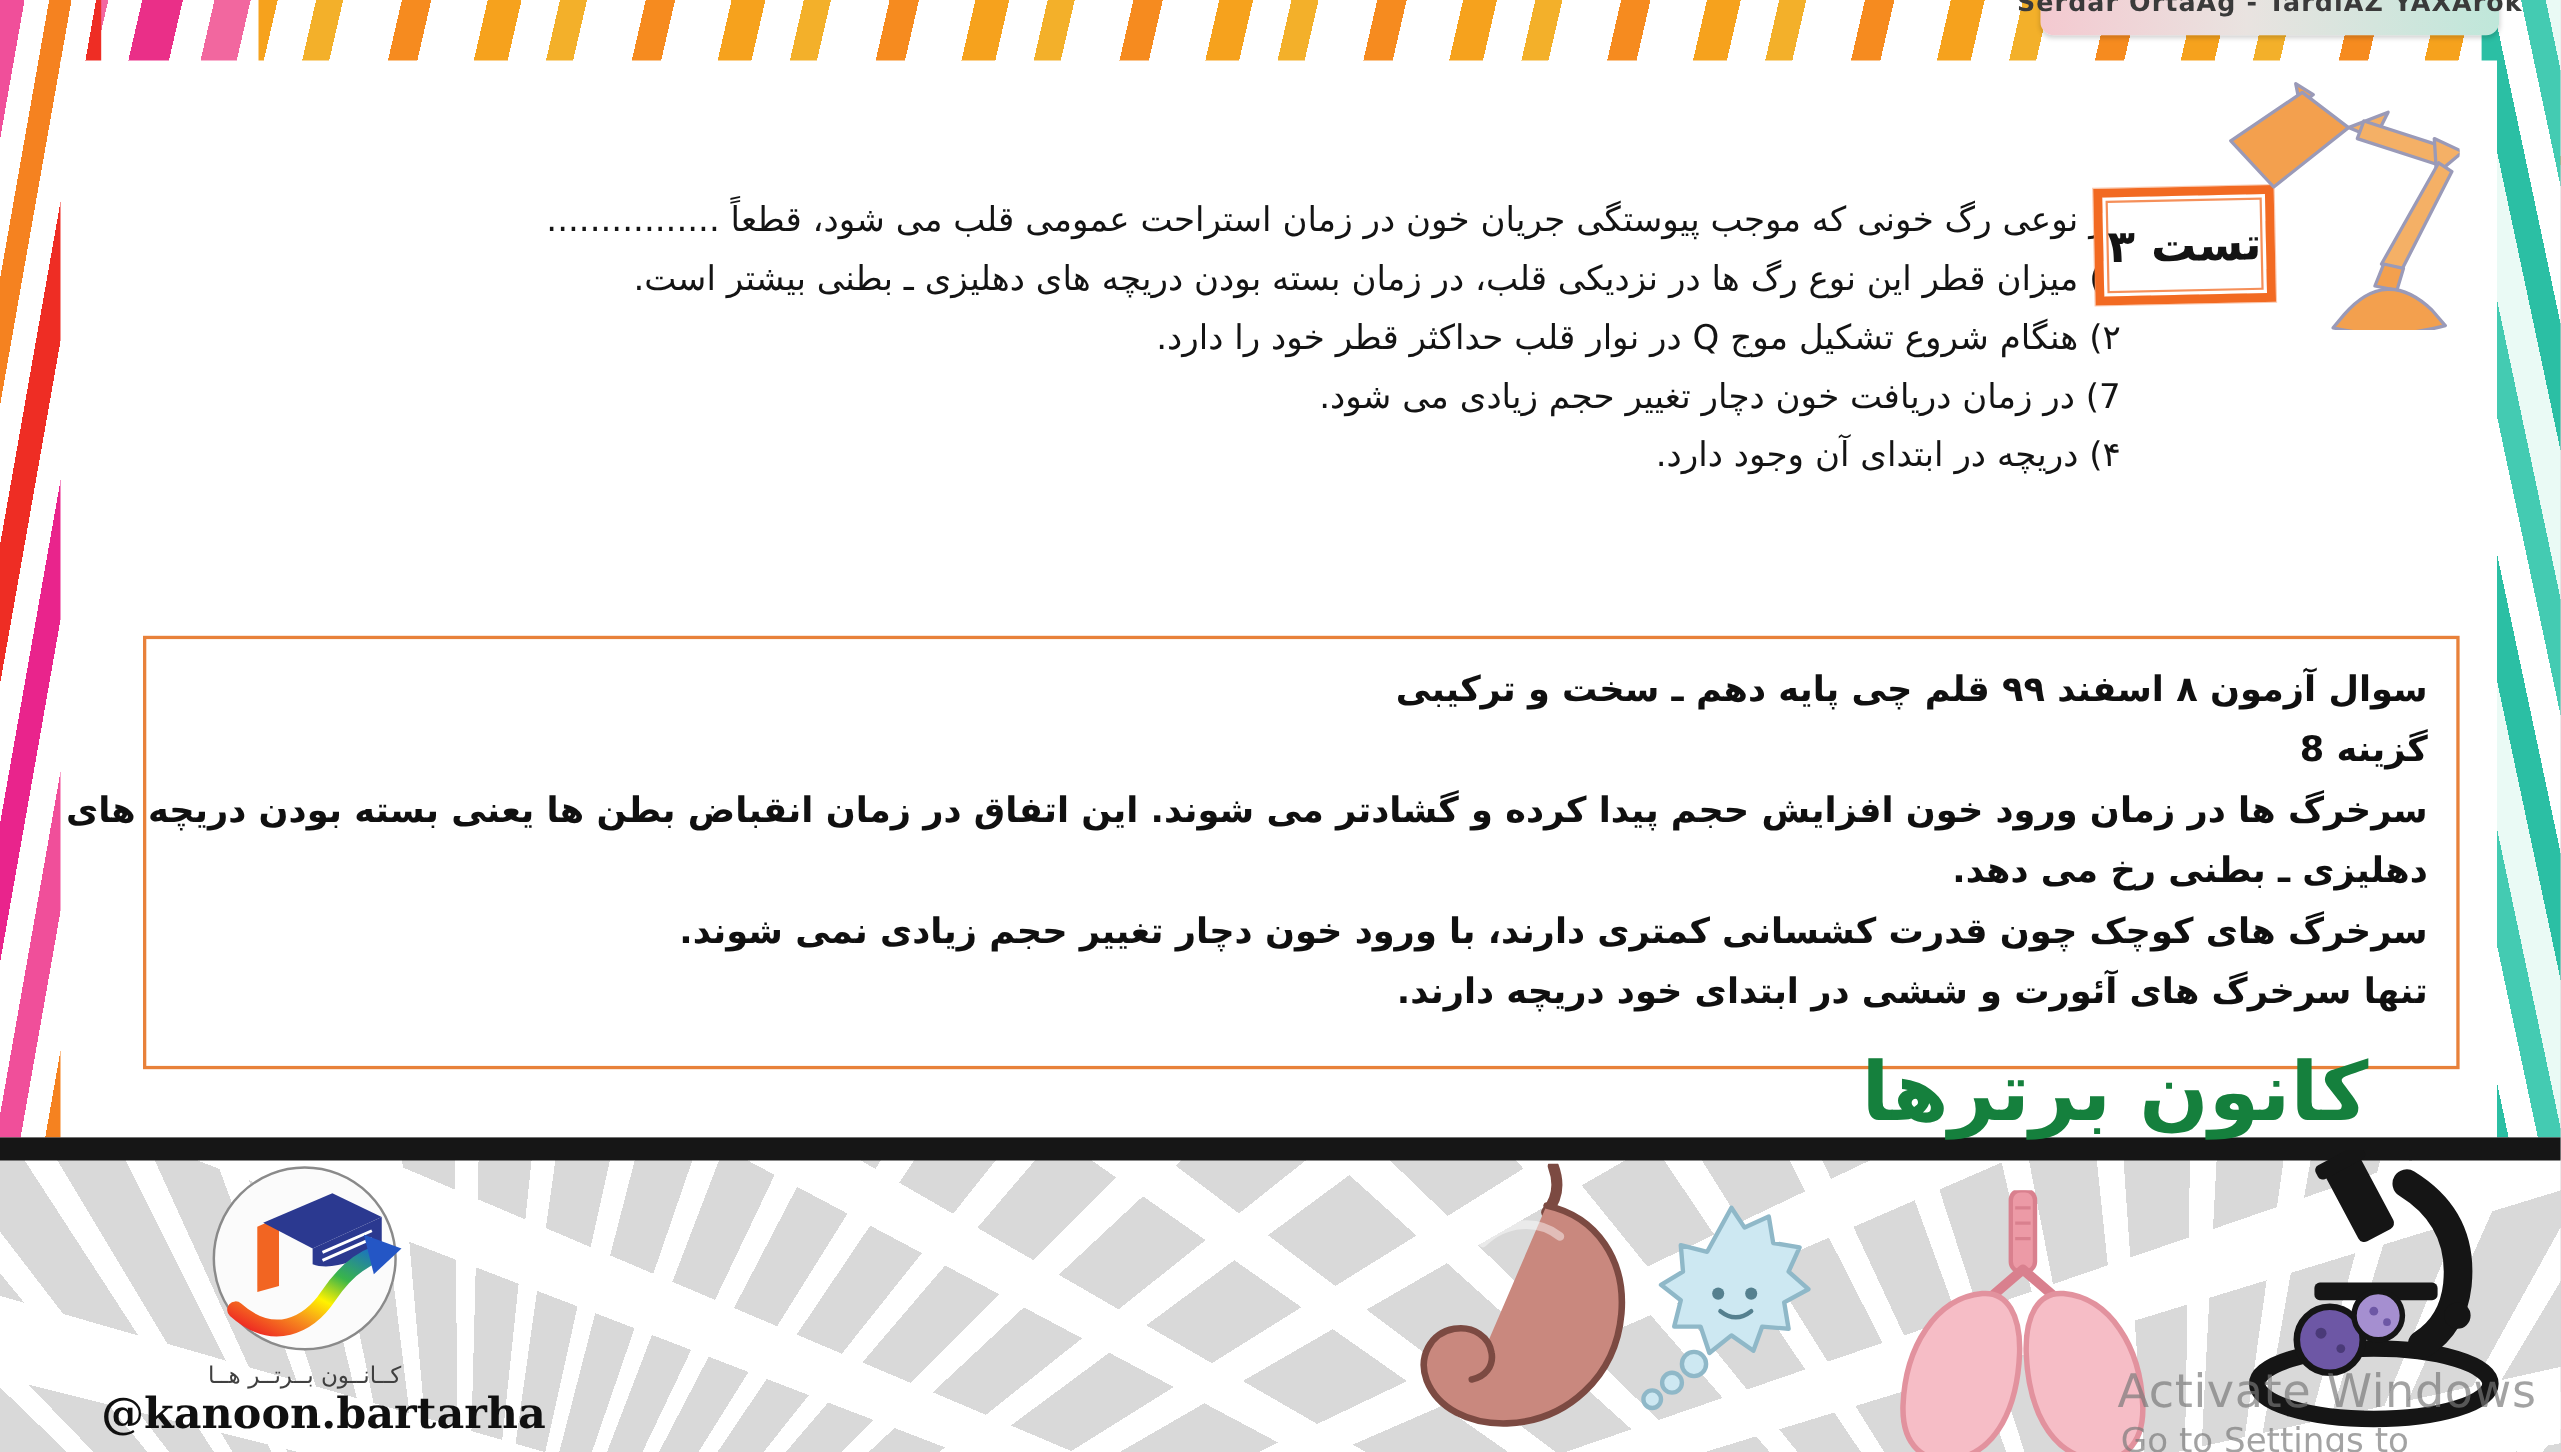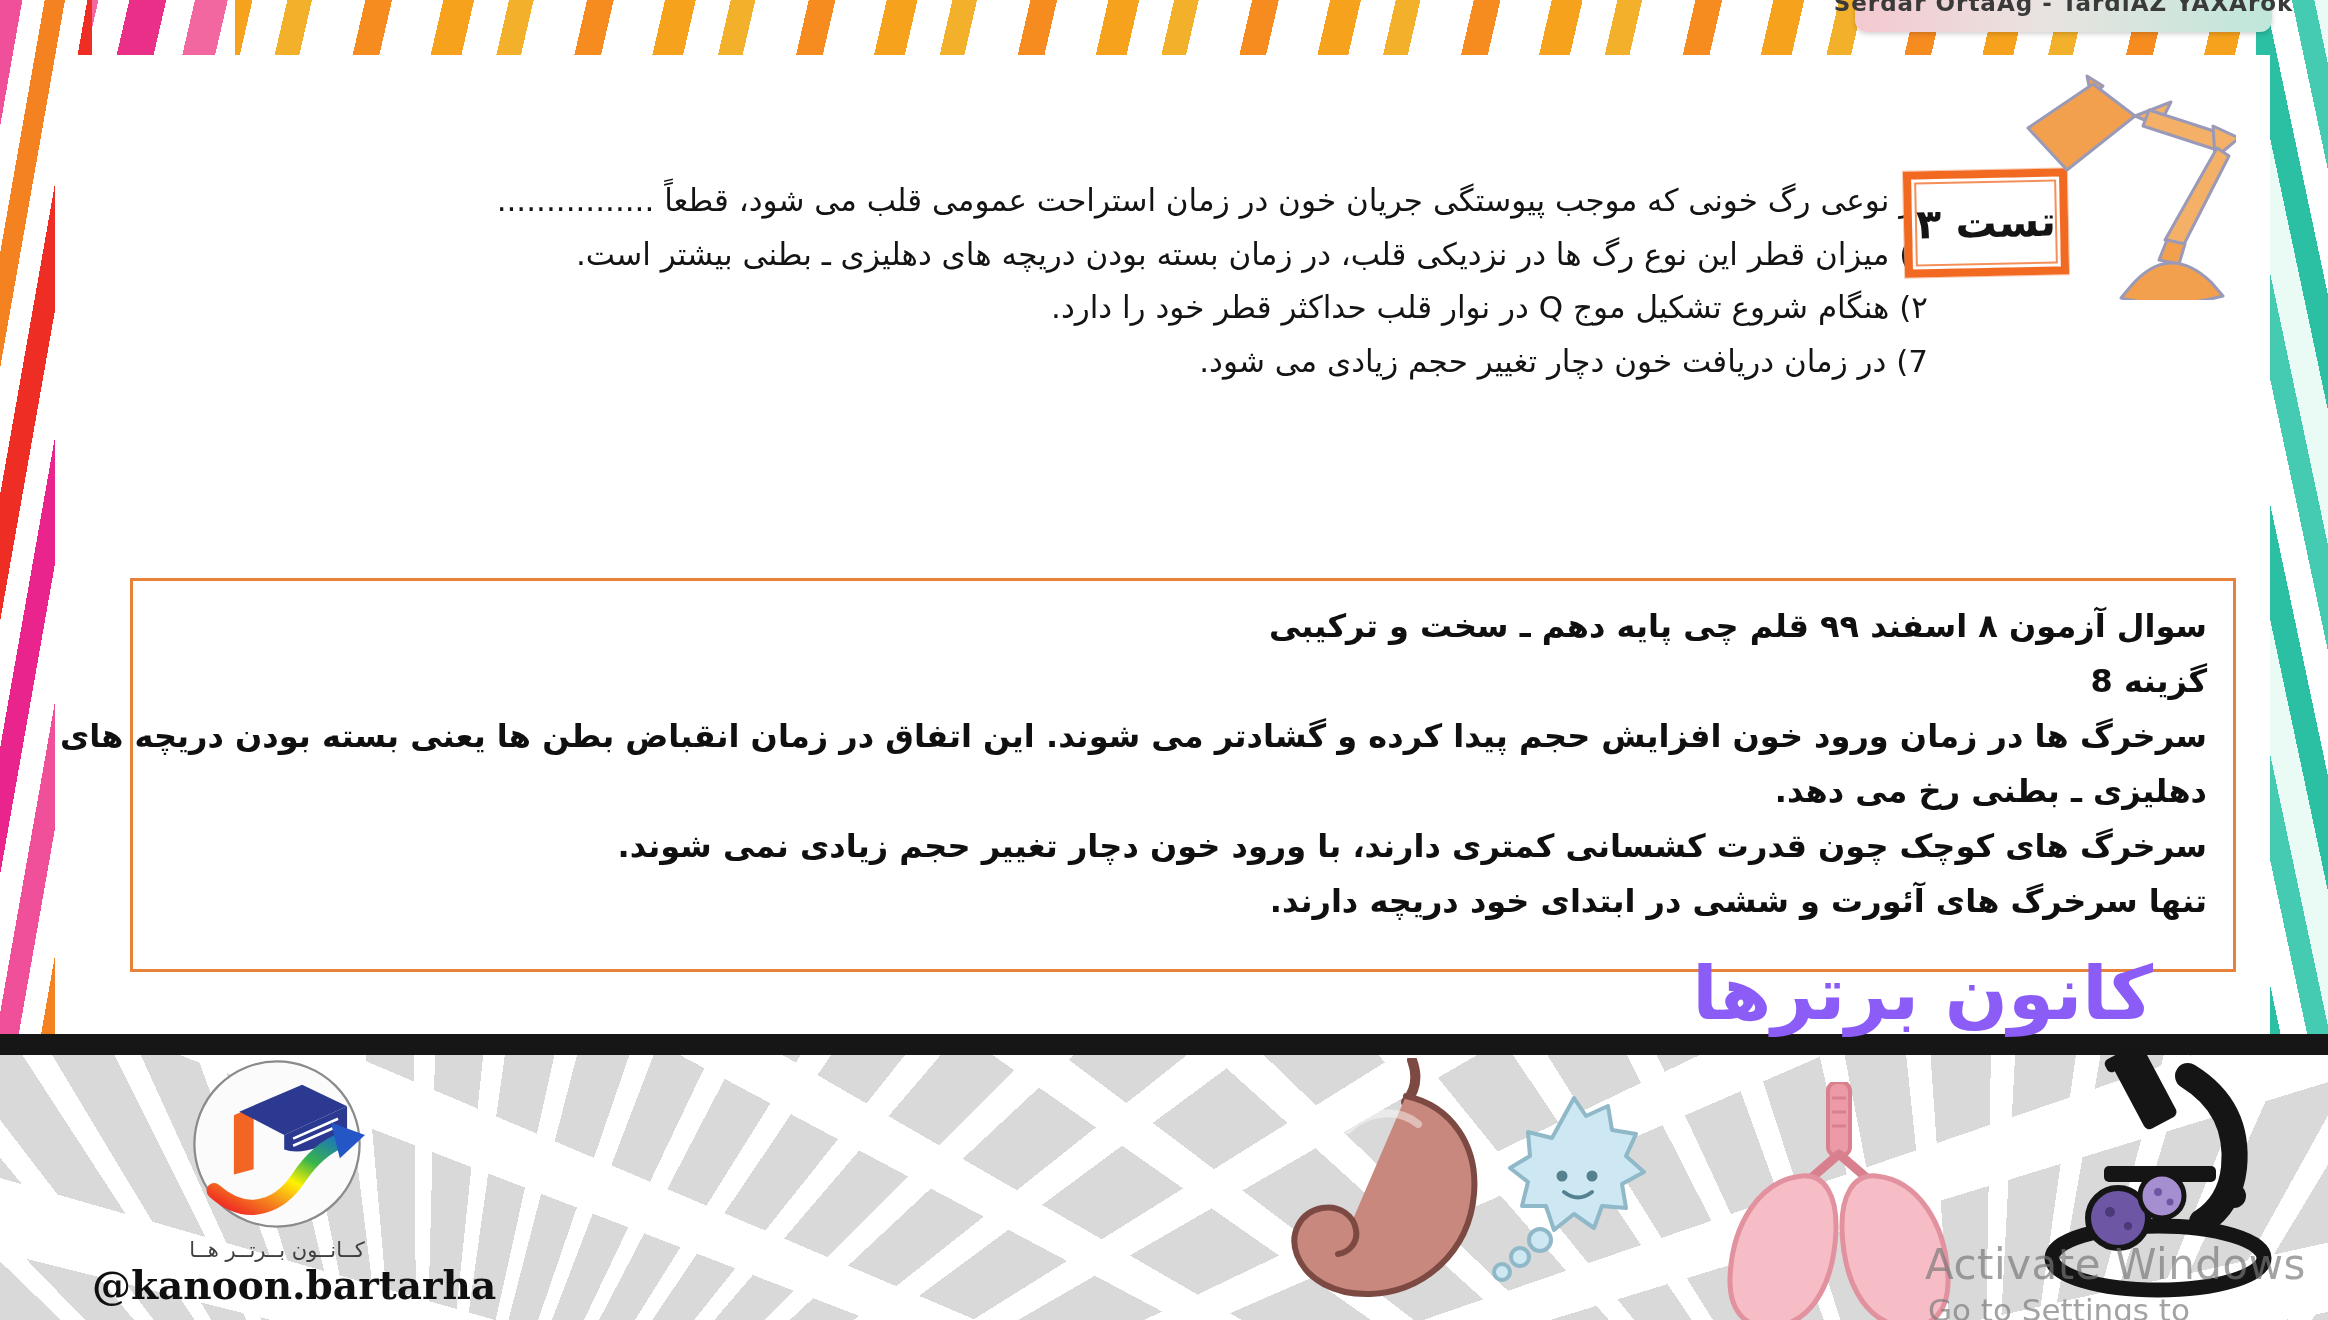--- a/index.html
+++ b/index.html
@@ -48,21 +48,21 @@
   .lamp{position:absolute;top:72px;right:92px;z-index:3}
 
   
   .answer-box{position:absolute;left:130px;top:578px;width:2106px;height:394px;background:#fff;
     border:3px solid #e8813a;z-index:3;direction:rtl;text-align:right;padding:18px 26px;
     font-weight:bold;font-size:32px;line-height:55px;color:#101010}
   .answer-box div{white-space:nowrap}
 
   
   .brand-script{position:absolute;right:175px;top:956px;z-index:6;direction:rtl;font-size:74px;
-    font-weight:bold;color:#8b5cf6;line-height:1;white-space:nowrap}
+    font-weight:bold;color:#15803d;line-height:1;white-space:nowrap}
 
   
   .divider{position:absolute;left:0;top:1034px;width:2328px;height:21px;background:#161616;z-index:5}
   .footer-strip{position:absolute;left:0;top:1054px;width:2328px;height:266px;z-index:4;
     background:
       repeating-conic-gradient(from 80deg at 18% 230%, #ffffff 0 2deg, rgba(255,255,255,0) 2deg 6.5deg),
       repeating-conic-gradient(from 60deg at 85% 260%, #ffffff 0 2deg, rgba(255,255,255,0) 2deg 7deg),
       #d9d9d9;}
 
   
@@ -96,20 +96,21 @@
 
   <div class="top-label">
     <span>Serdar OrtaAg - TardiAZ YAXArok</span>
   </div>
 
   <div class="question">
     <div>در نوعی رگ خونی که موجب پیوستگی جریان خون در زمان استراحت عمومی قلب می شود، قطعاً ................</div>
     <div>۱) میزان قطر این نوع رگ ها در نزدیکی قلب، در زمان بسته بودن دریچه های دهلیزی ـ بطنی بیشتر است.</div>
     <div>۲) هنگام شروع تشکیل موج Q در نوار قلب حداکثر قطر خود را دارد.</div>
     <div>7) در زمان دریافت خون دچار تغییر حجم زیادی می شود.</div>
+    <div>۴) دریچه در ابتدای آن وجود دارد.</div>
   </div>
 
   <div class="test-badge">
     <span>تست ۳</span>
   </div>
 
   <svg class="lamp" width="235" height="228" viewBox="0 0 235 228">
     <g stroke="#9a9ab8" stroke-width="3" stroke-linejoin="round" fill="#f3a04e">
       <path d="M86 4 L102 14 L90 24 Z"></path>
       <path d="M92 12 L134 44 L66 98 L27 56 Z"></path>

